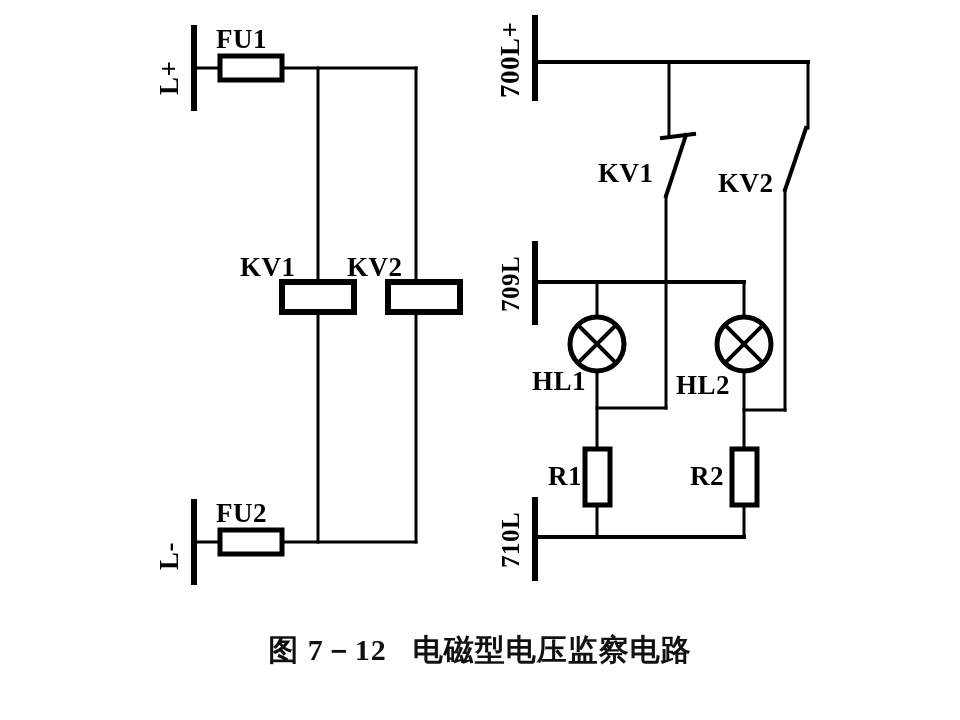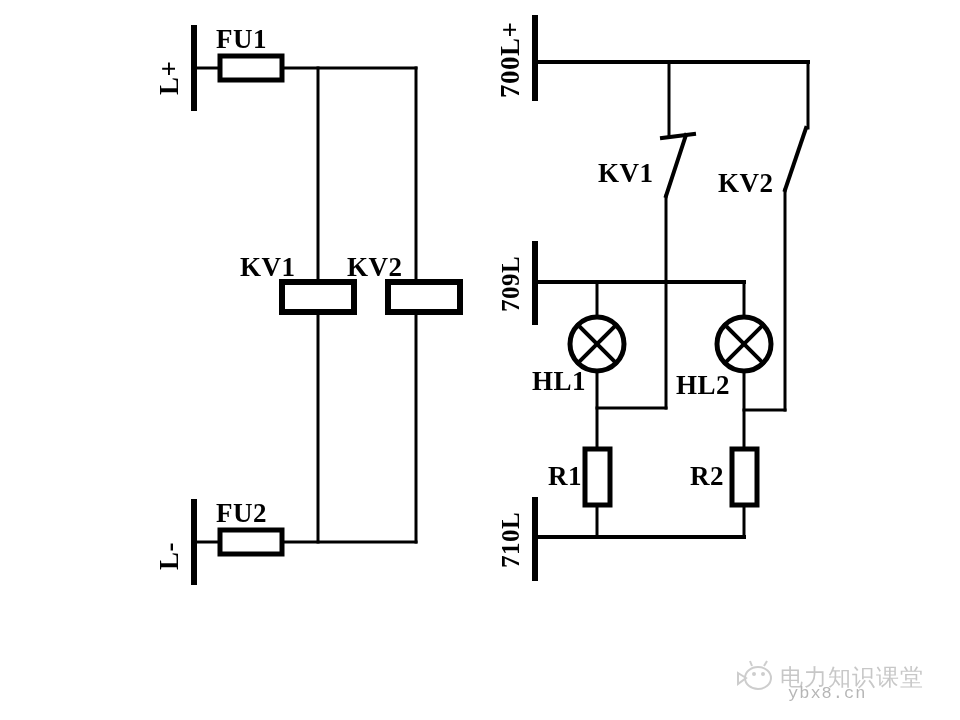--- a/index.html
+++ b/index.html
@@ -182,27 +182,18 @@
     <text class="lbl" x="598" y="182">KV1</text>
     <text class="lbl" x="718" y="192">KV2</text>
 
     <text class="lbl" x="532" y="390">HL1</text>
     <text class="lbl" x="676" y="394">HL2</text>
 
     <text class="lbl" x="548" y="485">R1</text>
     <text class="lbl" x="690" y="485">R2</text>
   </svg>
 
+  <div class="caption">
+    <span class="fig-no">图 7－12</span><span>电磁型电压监察电路</span>
+  </div>
 
-  <div class="watermark">
-    <svg class="wm-logo" viewBox="0 0 42 34">
-      <ellipse cx="22" cy="18" rx="13" ry="11" fill="none" stroke="#a5a5a5" stroke-width="2"></ellipse>
-      <circle cx="18" cy="14" r="2" fill="#a5a5a5"></circle>
-      <circle cx="27" cy="14" r="2" fill="#a5a5a5"></circle>
-      <path d="M2 13 L10 18 L2 24 Z" fill="none" stroke="#a5a5a5" stroke-width="2"></path>
-      <line x1="16" y1="6" x2="14" y2="1" stroke="#a5a5a5" stroke-width="2"></line>
-      <line x1="28" y1="6" x2="31" y2="1" stroke="#a5a5a5" stroke-width="2"></line>
-    </svg>
-    <div class="wm-row">电力知识课堂</div>
-    <div class="wm-url">ybx8.cn</div>
-  </div>
 
 </div>
 
 </body></html>

